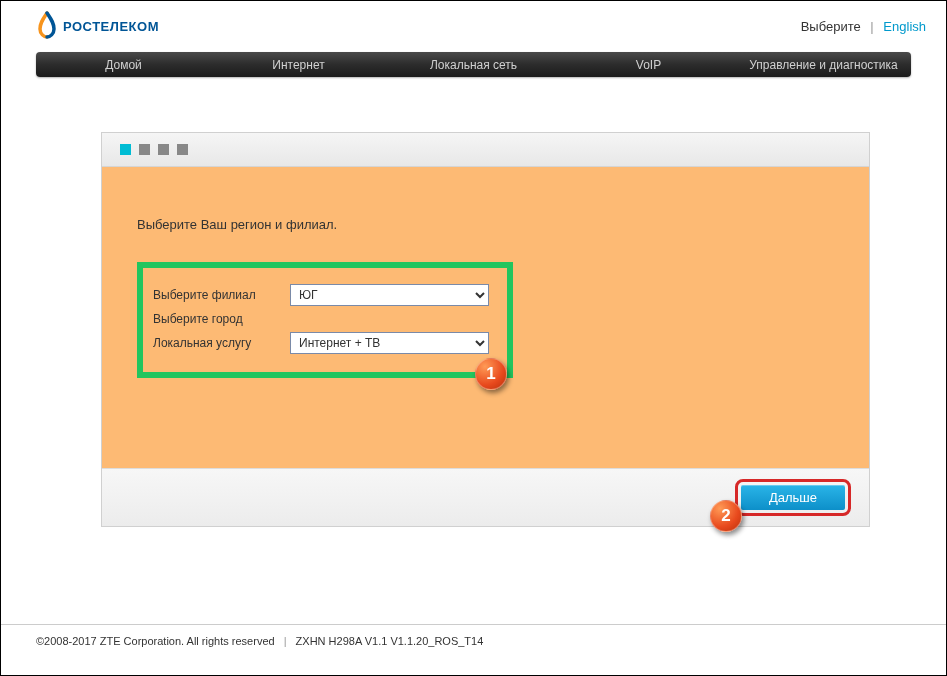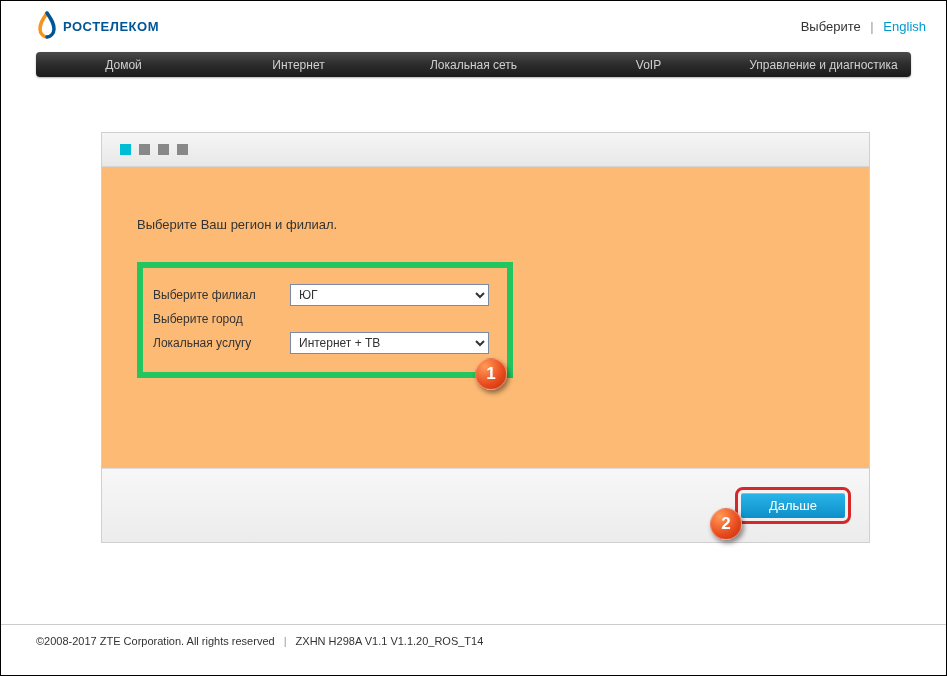--- a/index.html
+++ b/index.html
@@ -26,21 +26,21 @@
     .instruction { font-size: 13px; margin-bottom: 30px; }
     
     .fieldset { border: 6px solid #22c55e; border-radius: 0; padding: 10px 18px 12px 10px; width: 376px; position: relative; }
     .row { display: flex; align-items: center; margin: 6px 0; gap: 12px; }
     .row-label { width: 125px; font-size: 12px; }
     .sel { flex: 1; height: 22px; border: 1px solid #7a8aa8; background: #fff; font-size: 12px; padding: 0 4px; color: #333; }
     
     .badge { position: absolute; width: 32px; height: 32px; border-radius: 50%; background: radial-gradient(circle at 30% 25%, #ff9a56, #e8491d 60%, #b8310a); color: #fff; font-weight: bold; font-size: 17px; display: flex; align-items: center; justify-content: center; box-shadow: 2px 3px 5px rgba(0,0,0,0.45); border: 1px solid rgba(255,255,255,0.3); }
     .badge-1 { right: 0px; bottom: -18px; }
     
-    .footer-bar { background: linear-gradient(to bottom, #f7f7f7, #ececec); border-top: 1px solid #ddd; padding: 18px 18px; display: flex; justify-content: flex-end; position: relative; }
+    .footer-bar { background: linear-gradient(to bottom, #f7f7f7, #ececec); border-top: 1px solid #ddd; padding: 10px 18px; display: flex; justify-content: flex-end; position: relative; }
     .btn-next-wrap { border: 3px solid #d62828; border-radius: 8px; padding: 3px; display: inline-block; position: relative; }
     .btn-next { background: linear-gradient(to bottom, #2ab5e8, #0d8fc9); color: #fff; border: none; padding: 5px 28px; font-size: 13px; cursor: pointer; border-radius: 2px; box-shadow: inset 0 1px 0 rgba(255,255,255,0.3); }
     .badge-2 { position: absolute; left: -28px; top: 18px; width: 32px; height: 32px; border-radius: 50%; background: radial-gradient(circle at 30% 25%, #ff9a56, #e8491d 60%, #b8310a); color: #fff; font-weight: bold; font-size: 17px; display: flex; align-items: center; justify-content: center; box-shadow: 2px 3px 5px rgba(0,0,0,0.45); border: 1px solid rgba(255,255,255,0.3); }
     
     .copyright-bar { position: absolute; bottom: 18px; left: 0; right: 0; border-top: 1px solid #ccc; padding: 10px 35px; font-size: 11px; color: #333; }
     .copyright-bar .sep { margin: 0 6px; color: #999; }
   </style>
 </head>
 <body>
 

